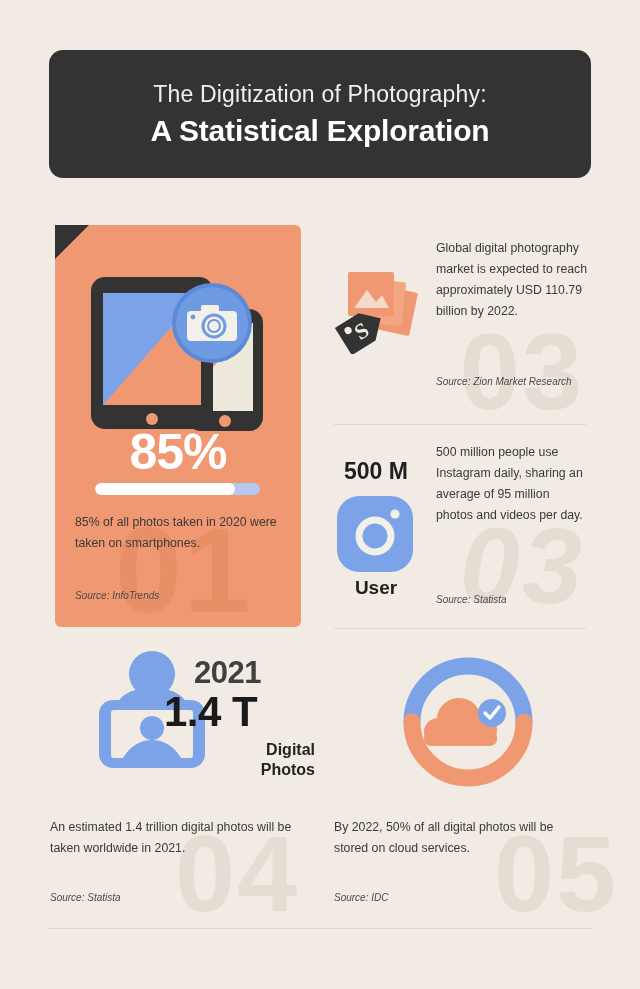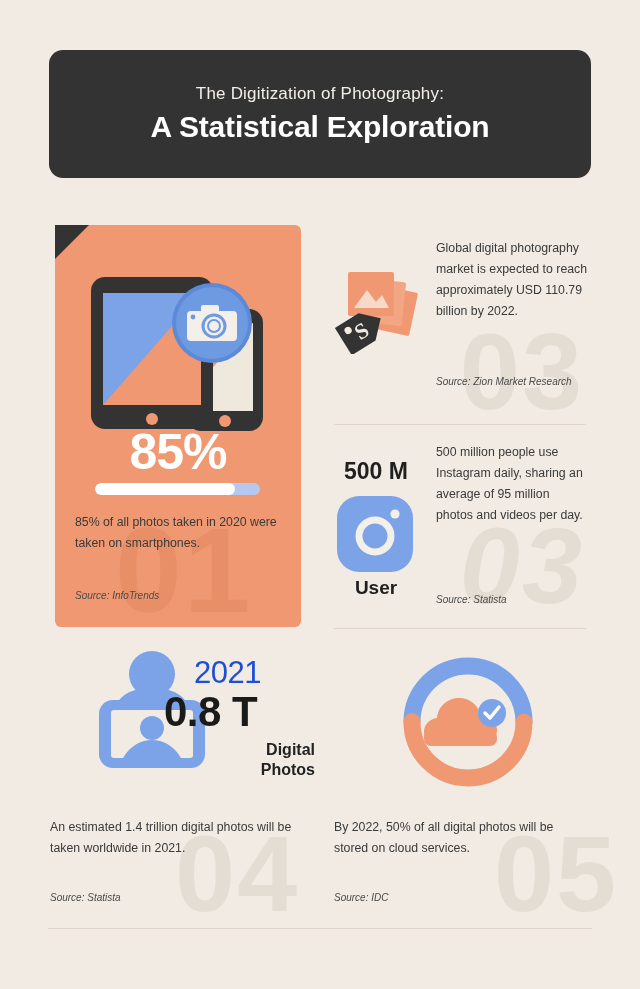--- a/index.html
+++ b/index.html
@@ -22,21 +22,21 @@
     width: 542px; height: 128px;
     background: #333333;
     border-radius: 14px;
     display: flex;
     flex-direction: column;
     align-items: center;
     justify-content: center;
   }
   .header-sub {
     color: #f3efe9;
-    font-size: 17px;
+    font-size: 23px;
     font-weight: 400;
     letter-spacing: .2px;
     margin-bottom: 6px;
   }
   .header-title {
     color: #ffffff;
     font-size: 30px;
     font-weight: bold;
     letter-spacing: -.2px;
   }
@@ -150,21 +150,21 @@
   }
   .block03 .body-text { position: absolute; left: 102px; top: 2px; width: 150px; }
   .block03 .source-text { position: absolute; left: 102px; top: 152px; }
 
   
   .block04 { position: absolute; left: 50px; top: 645px; width: 265px; height: 270px; }
   .wm04 { left: 175px; top: 820px; }
   .person-icon { position: absolute; left: 47px; top: 3px; width: 110px; height: 122px; z-index: 1;}
   .yr-04 {
     position: absolute; left: 144px; top: 10px;
-    font-size: 31px; font-weight: normal; color: #1d4ed8; letter-spacing: -.5px;
+    font-size: 31px; font-weight: bold; color: #404040; letter-spacing: -.5px;
     z-index: 3;
   }
   .big-04 {
     position: absolute; left: 114px; top: 43px;
     font-size: 42px; font-weight: bold; color: #1a1a1a; letter-spacing: -.5px;
     z-index: 3;
   }
   .sub-04 {
     position: absolute; left: 167px; top: 95px;
     width: 98px; text-align: right;
@@ -283,21 +283,21 @@
         <circle cx="55" cy="26" r="23" fill="#7ca3e8"></circle>
         <path d="M16 66 C20 46 36 40 55 40 C74 40 90 46 94 66 Z" fill="#7ca3e8"></path>
         <rect x="2" y="52" width="106" height="68" rx="14" fill="#7ca3e8"></rect>
         <rect x="14" y="62" width="82" height="48" rx="3" fill="#f1ebe3"></rect>
         <circle cx="55" cy="80" r="12" fill="#7ca3e8"></circle>
         <path d="M26 110 C34 96 46 92 55 92 C64 92 76 96 84 110 Z" fill="#7ca3e8"></path>
       </svg>
     </span>
 
     <div class="yr-04">2021</div>
-    <div class="big-04">0.8 T</div>
+    <div class="big-04">1.4 T</div>
     <div class="sub-04" style="white-space:pre-line;">Digital
 Photos</div>
 
     <div class="body-text">An estimated 1.4 trillion digital photos will be taken worldwide in 2021.</div>
     <div class="source-text">Source: Statista</div>
   </div>
 
   <div class="watermark wm05" style="left:494px;">05</div>
 
   <div class="block05">

